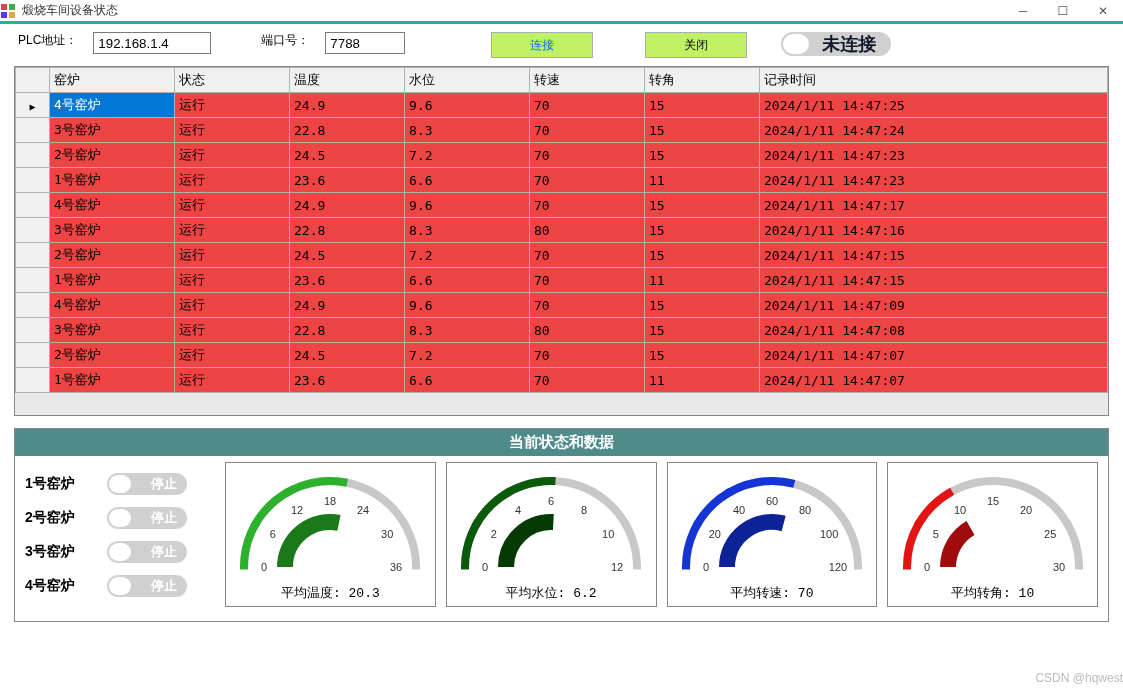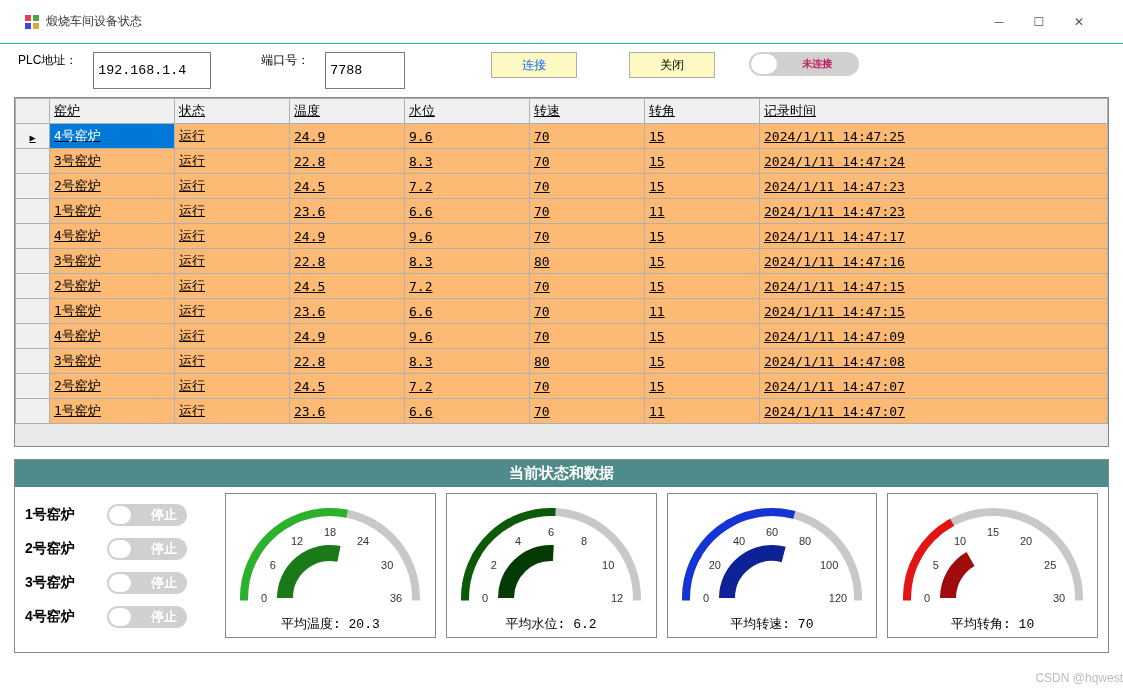--- a/index.html
+++ b/index.html
@@ -1,31 +1,31 @@
 <!DOCTYPE html>
 <html><head>
 <meta charset="utf-8">
 <style>
 * { box-sizing: border-box; margin: 0; padding: 0; }
 body { font-family: "Microsoft YaHei", SimSun, Arial, sans-serif; font-size: 12px; background: #fff; width: 1123px; height: 689px; position: relative; }
-.titlebar { height: 44px; background: #fff; border-bottom: 1px solid #14b8a6; display: flex; align-items: center; padding: 0 24px; }
+.titlebar { height: 24px; background: #fff; border-bottom: 3px solid #14b8a6; display: flex; align-items: center; padding: 0 0; }
 .titlebar .icon { width: 16px; height: 16px; margin-right: 6px; }
 .titlebar .title { flex: 1; color: #333; }
 .titlebar .winbtn { width: 40px; height: 28px; display: flex; align-items: center; justify-content: center; color: #555; }
 .topbar { display: flex; align-items: flex-start; gap: 16px; padding: 8px 18px; }
 .lbl { color: #000; }
-.txt { border: 1px solid #7a7a7a; height: 37px; width: 118px; padding: 2px 4px; font-family: Liberation Mono, monospace; background:#fff;}
+.txt { border: 1px solid #7a7a7a; height: 22px; width: 118px; padding: 2px 4px; font-family: Liberation Sans, sans-serif; background:#fff;}
 .txt.port { width: 80px; margin-right:70px;}
-.btn { background: #fef9c3; border: 1px solid #adadad; height: 26px; width: 86px; font-size: 12px; cursor: pointer; }
+.btn { background: #bef264; border: 1px solid #adadad; height: 26px; width: 102px; font-size: 12px; cursor: pointer; }
 .btn.accent { color: #0066ff; }
 .toggle { display: inline-flex; align-items: center; border-radius: 12px; background: #d0d0d0; height: 24px; padding: 2px; width: 110px; margin-left: 18px;}
 .toggle .knob { width: 26px; height: 20px; border-radius: 10px; background: #fff; }
-.toggle .tlabel { flex: 1; text-align: center; font-size: 10px; color: #be185d; font-weight: bold; }
+.toggle .tlabel { flex: 1; text-align: center; font-size: 18px; color: #0f172a; font-weight: bold; }
 .gridwrap { border: 1px solid #828790; margin: 0 14px; height: 350px; background: #e9e9e9; overflow: auto; }
-table { border-collapse: collapse; width: 100%; background: #fdba74; table-layout: fixed; text-decoration: underline; }
+table { border-collapse: collapse; width: 100%; background: #ef4444; table-layout: fixed; }
 th, td { border: 1px solid #b0b0b0; padding: 3px 4px; text-align: left; font-weight: normal; font-family: SimSun, monospace; font-size: 13px; height: 21px; white-space: nowrap; overflow: hidden; }
 th { background: #f0f0f0; }
 .rowhdr { width: 34px; background: #f0f0f0; text-align: center; }
 .sel { background: #0078d7; color: #fff; }
 .marker { font-size: 10px; color: #000; }
 
 .statuspanel { border: 1px solid #828790; margin: 12px 14px 4px; padding-bottom: 8px; }
 .statushdr { background: #4f8b8b; color: #fff; text-align: center; font-weight: bold; font-size: 15px; padding: 4px 0; }
 .statusrow { display: flex; gap: 10px; padding: 6px 10px; }
 .kilnlist { width: 190px; display: flex; flex-direction: column; gap: 12px; justify-content: center; padding: 4px 0;}

